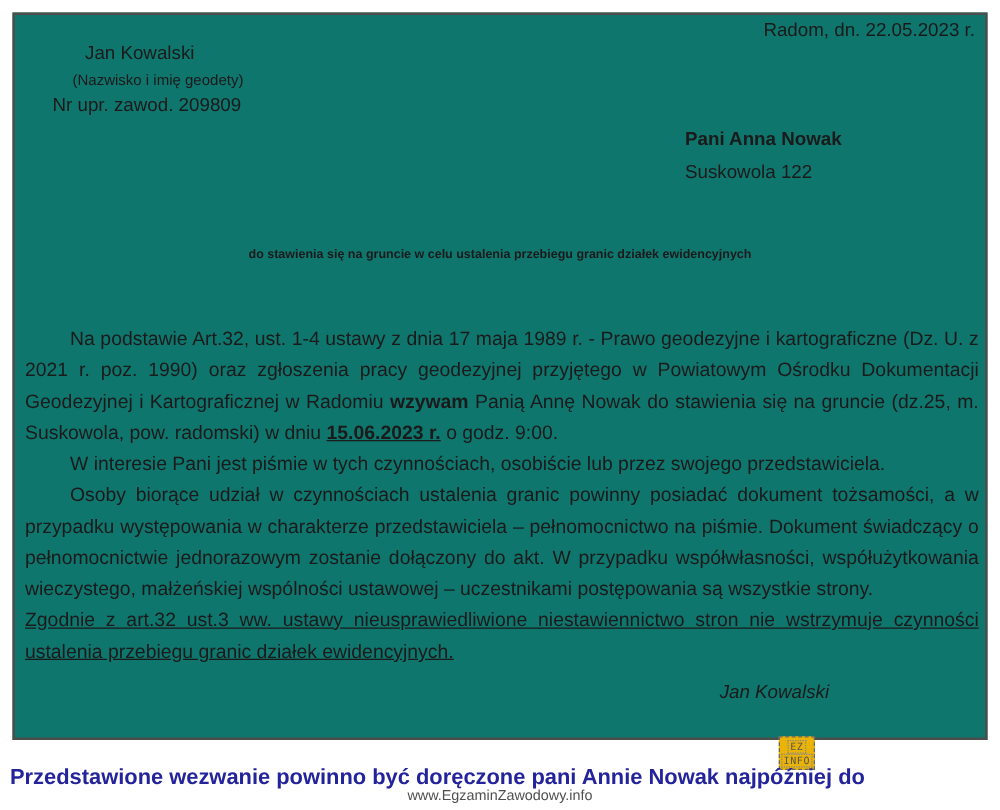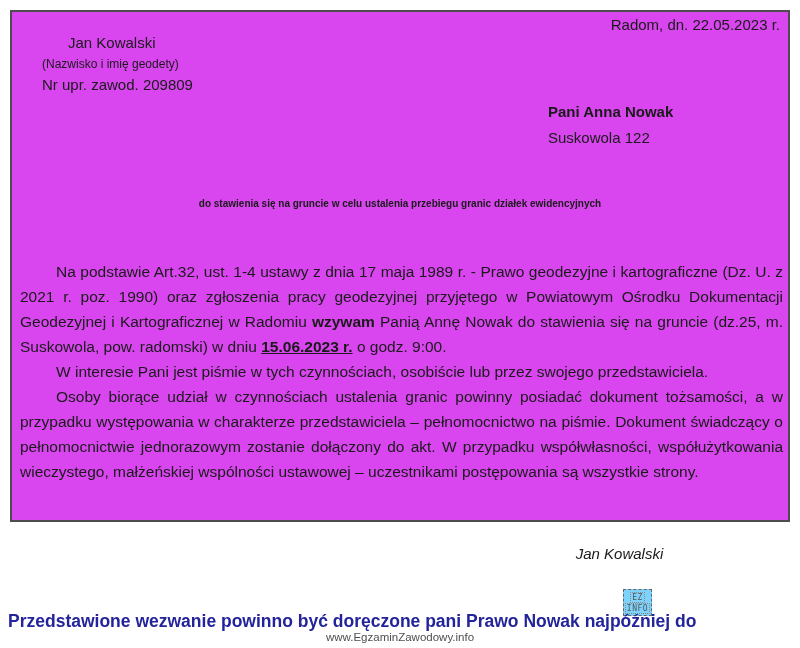--- a/index.html
+++ b/index.html
@@ -1,31 +1,31 @@
 <!DOCTYPE html>
 <html><head>
 <meta charset="utf-8">
 <style>
   * { margin:0; padding:0; box-sizing:border-box; }
   html,body { width:800px; height:648px; background:#ffffff; overflow:hidden; }
   body { position:relative; font-family:"Liberation Sans", sans-serif; color:#1a1a1a; }
 
   .document {
-    position:absolute; left:10px; top:10px; width:780px; height:512px;
-    border:2px solid #4d4d4d; background:#d946ef;
+    position:absolute; left:10px; top:10px; width:780px; height:582px;
+    border:2px solid #4d4d4d; background:#0f766e;
   }
 
   .date-line {
     position:absolute; top:4px; right:8px;
     font-size:15px; white-space:nowrap;
   }
 
   .sender { position:absolute; top:22px; left:30px; }
   .sender-name { font-size:15px; padding-left:26px; }
-  .sender-caption { font-size:12px; margin-top:6px; }
+  .sender-caption { font-size:12px; margin-top:6px;margin-left:16px; }
   .sender-license { font-size:15px; margin-top:5px; }
 
   .recipient { position:absolute; top:87px; left:536px; font-size:15px; line-height:26px; }
   .recipient-name { font-weight:bold; }
 
   .title-block { position:absolute; top:177px; left:0; width:100%; text-align:center; }
   .doc-title { font-size:16px; font-weight:bold; letter-spacing:2px; }
   .doc-subtitle { font-size:10px; font-weight:bold; margin-top:9px; }
 
   .body-text {
@@ -36,21 +36,21 @@
   .indent { text-indent:36px; }
   .bold { font-weight:bold; }
   .bold-underline { font-weight:bold; text-decoration:underline; white-space:nowrap; }
   .underlined { text-decoration:underline; }
 
   .signature { position:absolute; top:528px; left:515px; width:185px; text-align:center; font-size:15px; line-height:27px; }
   .signature-name { font-style:italic; }
 
   .stamp {
     position:absolute; left:623px; top:589px; width:29px; height:27px;
-    border:1px dashed #666; background:#7dd3fc;
+    border:1px dashed #666; background:#eab308;
     display:flex; flex-direction:column; align-items:center; justify-content:center;
     font-family:"DejaVu Sans Mono", monospace;
     font-size:8px; line-height:9px; color:#555; letter-spacing:0.5px;
   }
   .stamp span { border:0.5px dotted #888; padding:0 1px; }
 
   .question-text {
     position:absolute; left:8px; top:611px;
     font-size:17.5px; font-weight:bold; color:#23239b; white-space:nowrap;
   }
@@ -78,28 +78,29 @@
   </div>
 
   <div class="title-block">
     <div class="doc-subtitle">do stawienia się na gruncie w celu ustalenia przebiegu granic działek ewidencyjnych</div>
   </div>
 
   <div class="body-text">
     <p class="indent"><span>Na podstawie Art.32, ust. 1-4 ustawy z dnia 17 maja 1989 r. - Prawo geodezyjne i kartograficzne (Dz. U. z 2021 r. poz. 1990) oraz zgłoszenia pracy geodezyjnej przyjętego w Powiatowym Ośrodku Dokumentacji Geodezyjnej i Kartograficznej w Radomiu </span><span class="bold">wzywam</span><span> Panią Annę Nowak do stawienia się na gruncie (dz.25, m. Suskowola, pow. radomski) w dniu </span><span class="bold-underline">15.06.2023  r.</span><span> o godz. 9:00.</span></p>
     <p class="indent">W interesie Pani jest piśmie w tych czynnościach, osobiście lub przez swojego przedstawiciela.</p>
     <p class="indent">Osoby biorące udział w czynnościach ustalenia granic powinny posiadać dokument tożsamości, a w przypadku występowania w charakterze przedstawiciela – pełnomocnictwo na piśmie. Dokument świadczący o pełnomocnictwie jednorazowym zostanie dołączony do akt. W przypadku współwłasności, współużytkowania wieczystego, małżeńskiej wspólności ustawowej – uczestnikami postępowania są wszystkie strony.</p>
+    <p class="underlined">Zgodnie z art.32 ust.3 ww. ustawy nieusprawiedliwione niestawiennictwo stron nie wstrzymuje czynności ustalenia przebiegu granic działek ewidencyjnych.</p>
   </div>
 
   <div class="signature">
     <div class="signature-name">Jan Kowalski</div>
   </div>
 
 </div>
 
 <div class="stamp">
   <span>EZ</span>
   <span>INFO</span>
 </div>
 
-<div class="question-text">Przedstawione wezwanie powinno być doręczone pani Prawo Nowak najpóźniej do</div>
+<div class="question-text">Przedstawione wezwanie powinno być doręczone pani Annie Nowak najpóźniej do</div>
 
 <div class="watermark">www.EgzaminZawodowy.info</div>
 
 </body></html>

